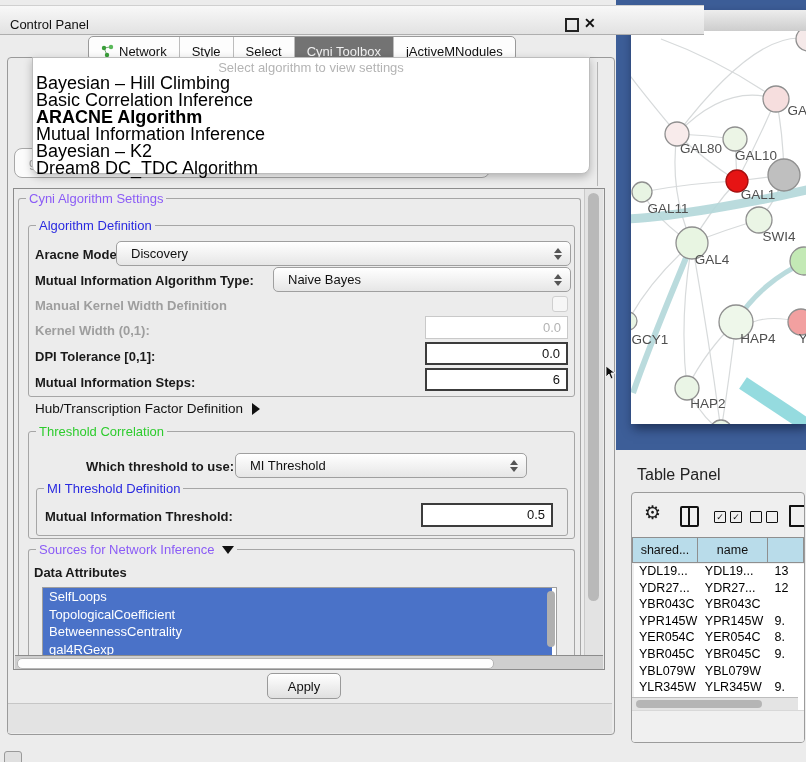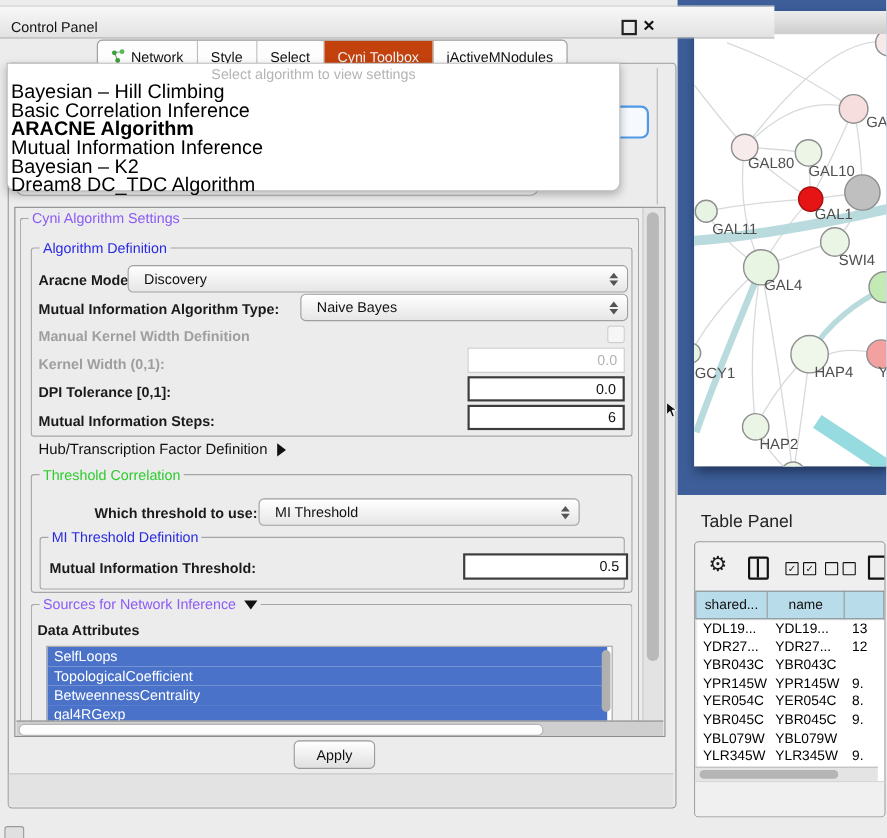--- a/index.html
+++ b/index.html
@@ -16,27 +16,27 @@
   #cp-close{left:584px;top:9px;font-size:14px;font-weight:bold;color:#111;}
 
   #cp-body{left:7px;top:57px;width:606px;height:676px;background:#ececec;
     border:1px solid #9a9a9a;border-radius:4px;}
 
   
   .seg-bar{display:flex;background:#fdfdfd;border:1px solid #9a9a9a;border-radius:5px;overflow:hidden;height:23px;}
   .seg{display:flex;align-items:center;justify-content:center;font-size:13px;color:#111;
        padding:14px 12px;border-right:1px solid #bdbdbd;white-space:nowrap;}
   .seg:last-child{border-right:none;}
-  .seg.sel{background:#c2410c;color:#f2f2f2;text-align:right;}
+  .seg.sel{background:#737373;color:#f2f2f2;text-align:right;}
   #top-tabs{left:88px;top:36px;z-index:5;}
   #bottom-tabs{left:143px;top:706px;}
   #tabstrip-bg{left:8px;top:703px;width:604px;height:29px;background:#e3e3e3;border-top:1px solid #c6c6c6;}
 
   
-  #algo-popup{left:6px;top:57px;width:556px;height:115px;background:#fff;
+  #algo-popup{left:32px;top:57px;width:556px;height:115px;background:#fff;
     border:1px solid #bdbdbd;border-radius:0 0 8px 8px;z-index:50;
     box-shadow:0 3px 8px rgba(0,0,0,.25);}
   #algo-prompt{width:100%;text-align:center;margin-top:2px;font-size:13px;color:#b4b4b4;}
   .algo-item{font-size:18px;color:#000;padding:1.6px 0 1.6px 3px;line-height:13.8px;}
   .algo-item.sel{font-weight:bold;}
 
   
   #bg-combo{left:14px;top:148px;width:476px;height:30px;background:#fbfbfb;
     border:1px solid #a8a8a8;border-radius:8px;z-index:2;font-size:13px;color:#a5a5a5;
     line-height:28px;padding-left:14px;box-sizing:border-box;}
@@ -371,21 +371,21 @@
       <span>MI Threshold</span>
       <div class="spinner">
           <div class="tri-up"></div>
           <div class="tri-dn"></div>
         </div>
     </div>
     <div class="abs group" style="left:22px;top:299px;width:530px;height:46px;">
       <span class="group-title gt-blue">MI Threshold Definition</span>
     </div>
     <div class="abs flabel" style="left:31px;top:320px;">Mutual Information Threshold:</div>
-    <div class="abs tfield strong" style="left:407px;top:314px;width:150px;height:24px;">0.5</div>
+    <div class="abs tfield strong" style="left:407px;top:314px;width:132px;height:24px;">0.5</div>
 
     <div class="abs group" style="left:14px;top:360px;width:545px;height:110px;border-bottom:none;">
       <span class="group-title" style="display:flex;align-items:center;gap:7px;">
         <span>Sources for Network Inference</span>
         <span class="tri-down"></span>
       </span>
     </div>
     <div class="abs flabel" style="left:20px;top:376px;">Data Attributes</div>
     <div class="abs" id="attr-list" style="left:28px;top:398px;width:513px;height:69px;">
       <div class="attr-item">SelfLoops</div>

